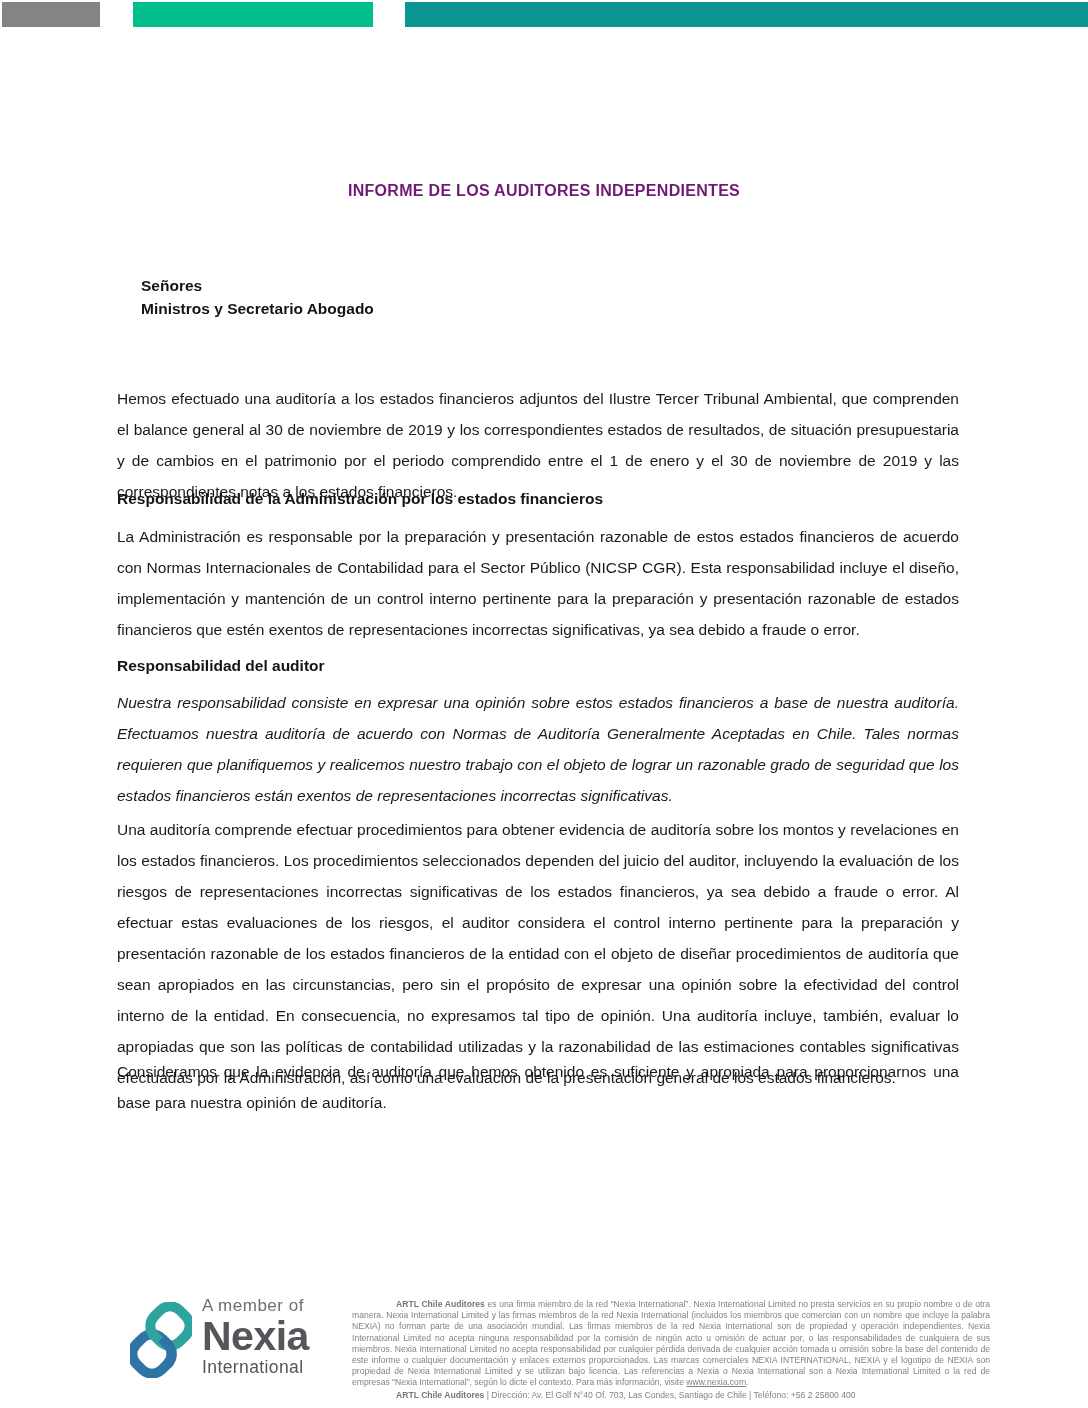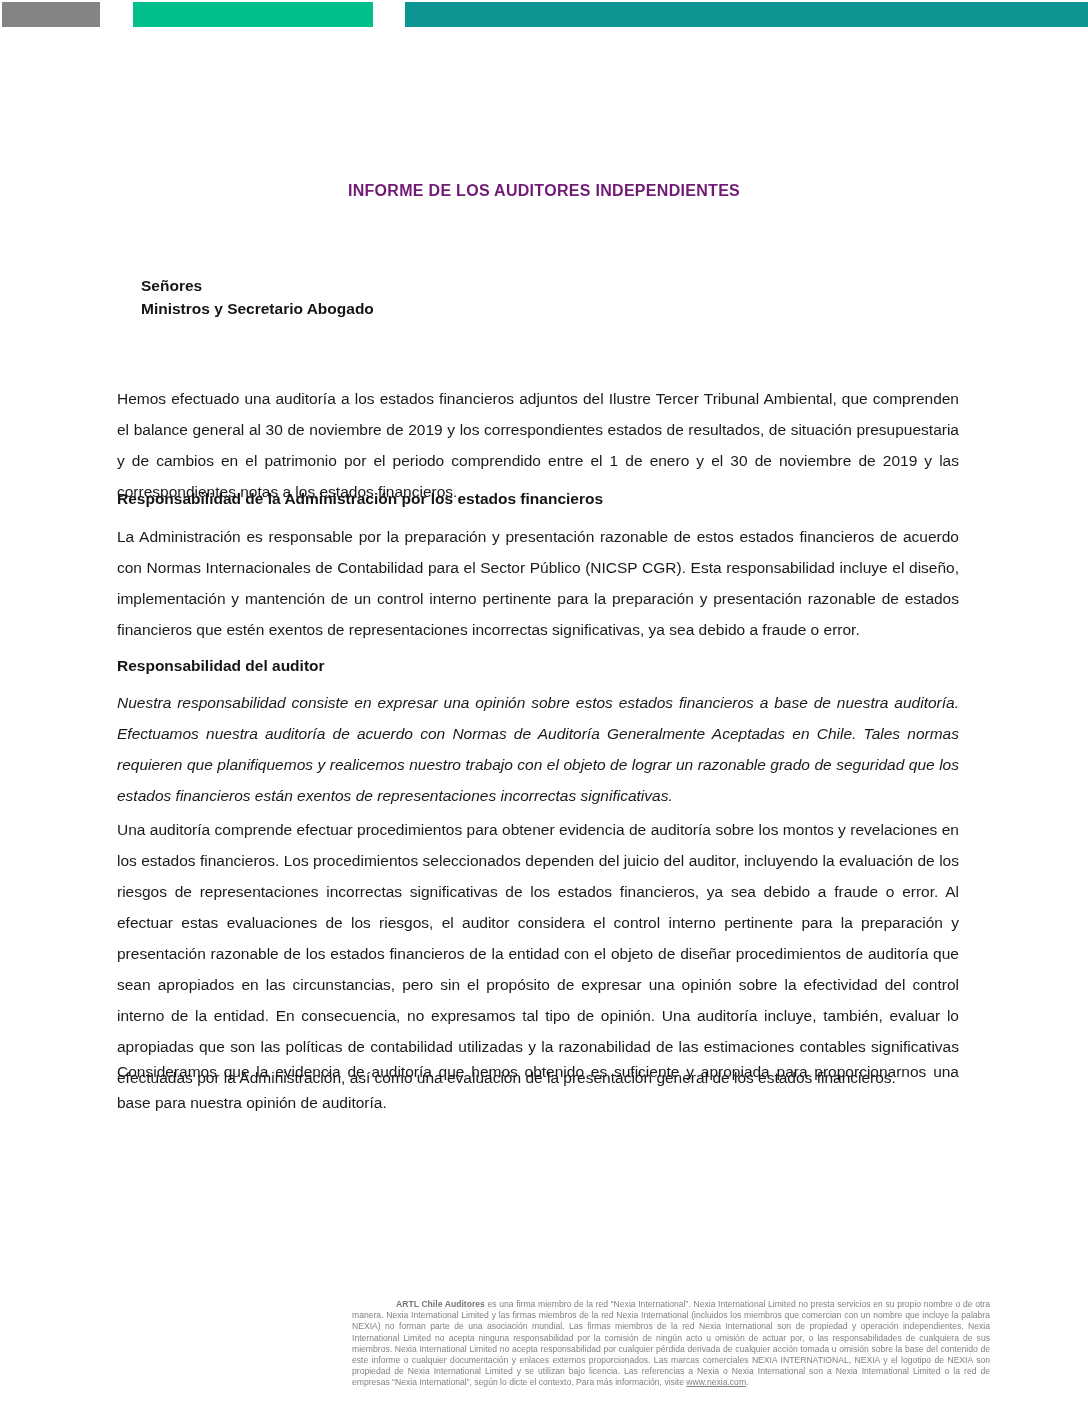--- a/index.html
+++ b/index.html
@@ -88,18 +88,35 @@
   <p class="body-block body-par p-admin">La Administración es responsable por la preparación y presentación razonable de estos estados financieros de acuerdo con Normas Internacionales de Contabilidad para el Sector Público (NICSP CGR). Esta responsabilidad incluye el diseño, implementación y mantención de un control interno pertinente para la preparación y presentación razonable de estados financieros que estén exentos de representaciones incorrectas significativas, ya sea debido a fraude o error.</p>
 
   <h2 class="body-block section-heading h-auditor">Responsabilidad del auditor</h2>
 
   <p class="body-block body-par p-auditor1">Nuestra responsabilidad consiste en expresar una opinión sobre estos estados financieros a base de nuestra auditoría. Efectuamos nuestra auditoría de acuerdo con Normas de Auditoría Generalmente Aceptadas en Chile. Tales normas requieren que planifiquemos y realicemos nuestro trabajo con el objeto de lograr un razonable grado de seguridad que los estados financieros están exentos de representaciones incorrectas significativas.</p>
 
   <p class="body-block body-par p-auditor2">Una auditoría comprende efectuar procedimientos para obtener evidencia de auditoría sobre los montos y revelaciones en los estados financieros. Los procedimientos seleccionados dependen del juicio del auditor, incluyendo la evaluación de los riesgos de representaciones incorrectas significativas de los estados financieros, ya sea debido a fraude o error. Al efectuar estas evaluaciones de los riesgos, el auditor considera el control interno pertinente para la preparación y presentación razonable de los estados financieros de la entidad con el objeto de diseñar procedimientos de auditoría que sean apropiados en las circunstancias, pero sin el propósito de expresar una opinión sobre la efectividad del control interno de la entidad. En consecuencia, no expresamos tal tipo de opinión. Una auditoría incluye, también, evaluar lo apropiadas que son las políticas de contabilidad utilizadas y la razonabilidad de las estimaciones contables significativas efectuadas por la Administración, así como una evaluación de la presentación general de los estados financieros.</p>
 
   <p class="body-block body-par p-conclusion">Consideramos que la evidencia de auditoría que hemos obtenido es suficiente y apropiada para proporcionarnos una base para nuestra opinión de auditoría.</p>
 
+  <div class="footer-logo">
+    <span class="logo-icon">
+      <svg width="62" height="76" viewBox="0 0 62 76" aria-hidden="true">
+        <g fill="none">
+          <rect x="4" y="34" width="36" height="36" rx="14" transform="rotate(45 22 52)" stroke="#2E74A4" stroke-width="10"></rect>
+          <rect x="22" y="6" width="36" height="36" rx="14" transform="rotate(45 40 24)" stroke="#2FA49E" stroke-width="10"></rect>
+          <rect x="4" y="34" width="36" height="36" rx="14" transform="rotate(45 22 52)" stroke="#2E74A4" stroke-width="10" stroke-dasharray="30 200"></rect>
+        </g>
+      </svg>
+    </span>
+    <span class="logo-text">
+      <div class="member-of">A member of</div>
+      <div class="brand-name">Nexia</div>
+      <div class="brand-sub">International</div>
+    </span>
+  </div>
 
   <div class="fineprint">
     <span><b>ARTL Chile Auditores</b><span> es una firma miembro de la red “Nexia International”. Nexia International Limited no presta servicios en su propio nombre o de otra manera. Nexia International Limited y las firmas miembros de la red Nexia International (incluidos los miembros que comercian con un nombre que incluye la palabra NEXIA) no forman parte de una asociación mundial. Las firmas miembros de la red Nexia International son de propiedad y operación independientes. Nexia International Limited no acepta ninguna responsabilidad por la comisión de ningún acto u omisión de actuar por, o las responsabilidades de cualquiera de sus miembros. Nexia International Limited no acepta responsabilidad por cualquier pérdida derivada de cualquier acción tomada u omisión sobre la base del contenido de este informe o cualquier documentación y enlaces externos proporcionados. Las marcas comerciales NEXIA INTERNATIONAL, NEXIA y el logotipo de NEXIA son propiedad de Nexia International Limited y se utilizan bajo licencia. Las referencias a Nexia o Nexia International son a Nexia International Limited o la red de empresas “Nexia International”, según lo dicte el contexto. Para más información, visite </span><a href="#">www.nexia.com</a><span>.</span></span>
+    <div class="contact-line"><b>ARTL Chile Auditores</b><span> | Dirección: Av. El Golf N°40 Of. 703, Las Condes, Santiago de Chile | Teléfono: +56 2 25800 400</span></div>
   </div>
 
 </div>
 
 </body></html>

